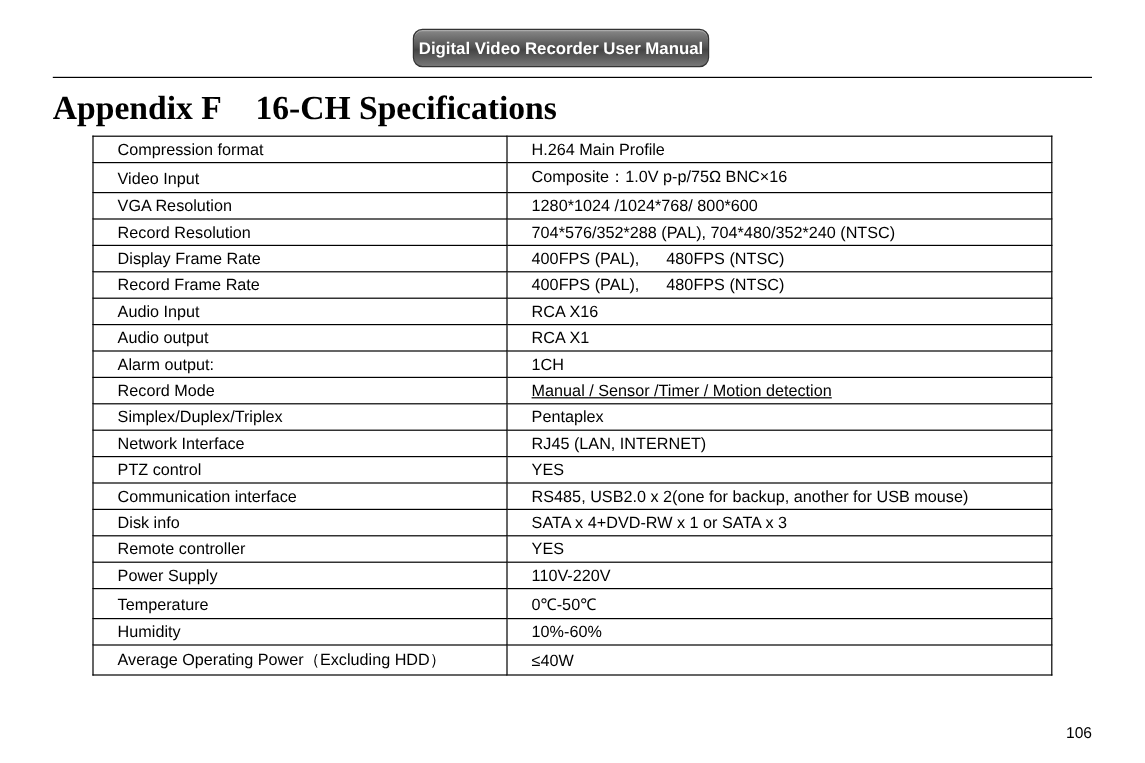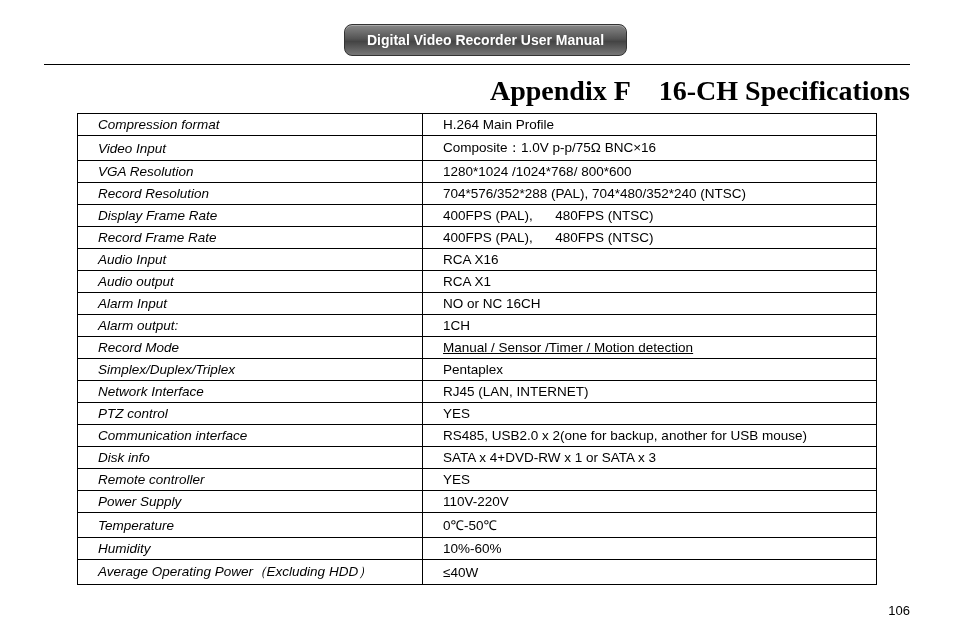--- a/index.html
+++ b/index.html
@@ -9,52 +9,52 @@
       font-family: Arial, sans-serif;
       background: #fff;
       padding: 24px 44px;
       position: relative;
     }
     .header-badge {
       display: inline-block;
       background: linear-gradient(#888, #555 45%, #444 55%, #777);
       border: 1px solid #333;
       border-radius: 8px;
-      padding: 7px 22px;
+      padding: 7px 4px;
       color: #fff;
       font-weight: bold;
       font-size: 14px;
       margin-left: 300px;
       box-shadow: inset 0 1px 0 rgba(255,255,255,.3);
     }
     .divider {
       border: none;
       border-top: 1.5px solid #000;
       margin-top: 8px;
     }
     .title {
       font-family: "Times New Roman", serif;
       font-weight: bold;
       font-size: 28px;
-      text-align: right;
+      text-align: left;
       margin: 10px 0 6px;
     }
     .title .gap { display: inline-block; width: 28px; }
     .spec-table {
       margin: 0 auto;
       border-collapse: collapse;
       width: 800px;
     }
     .spec-table td {
       border: 1px solid #000;
       font-size: 13.5px;
       padding: 3px 6px 3px 20px;
       vertical-align: middle;
     }
-    .spec-table td:first-child { width: 345px; font-style: italic; }
+    .spec-table td:first-child { width: 345px; }
     .page-no {
       position: absolute;
       bottom: 18px;
       right: 44px;
       font-size: 13px;
     }
   </style>
 </head>
 <body>
 
@@ -93,24 +93,20 @@
         <td>Record Frame Rate</td>
         <td style="white-space: pre;">400FPS (PAL),      480FPS (NTSC)</td>
       </tr>
       <tr>
         <td>Audio Input</td>
         <td style="white-space: pre;">RCA X16</td>
       </tr>
       <tr>
         <td>Audio output</td>
         <td style="white-space: pre;">RCA X1</td>
-      </tr>
-      <tr>
-        <td>Alarm Input</td>
-        <td style="white-space: pre;">NO or NC 16CH</td>
       </tr>
       <tr>
         <td>Alarm output:</td>
         <td style="white-space: pre; margin-top: 13px;">1CH</td>
       </tr>
       <tr>
         <td>Record Mode</td>
         <td style="white-space: pre; text-decoration: underline;">Manual / Sensor /Timer / Motion detection</td>
       </tr>
       <tr>

